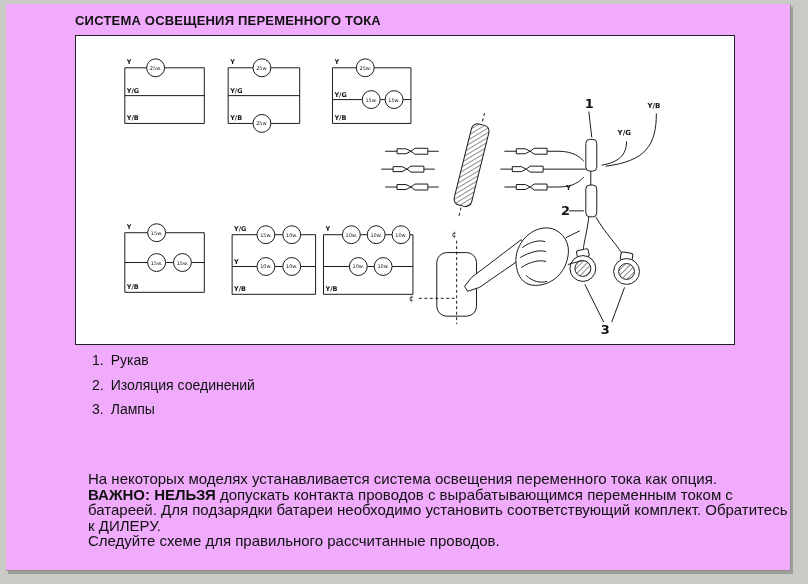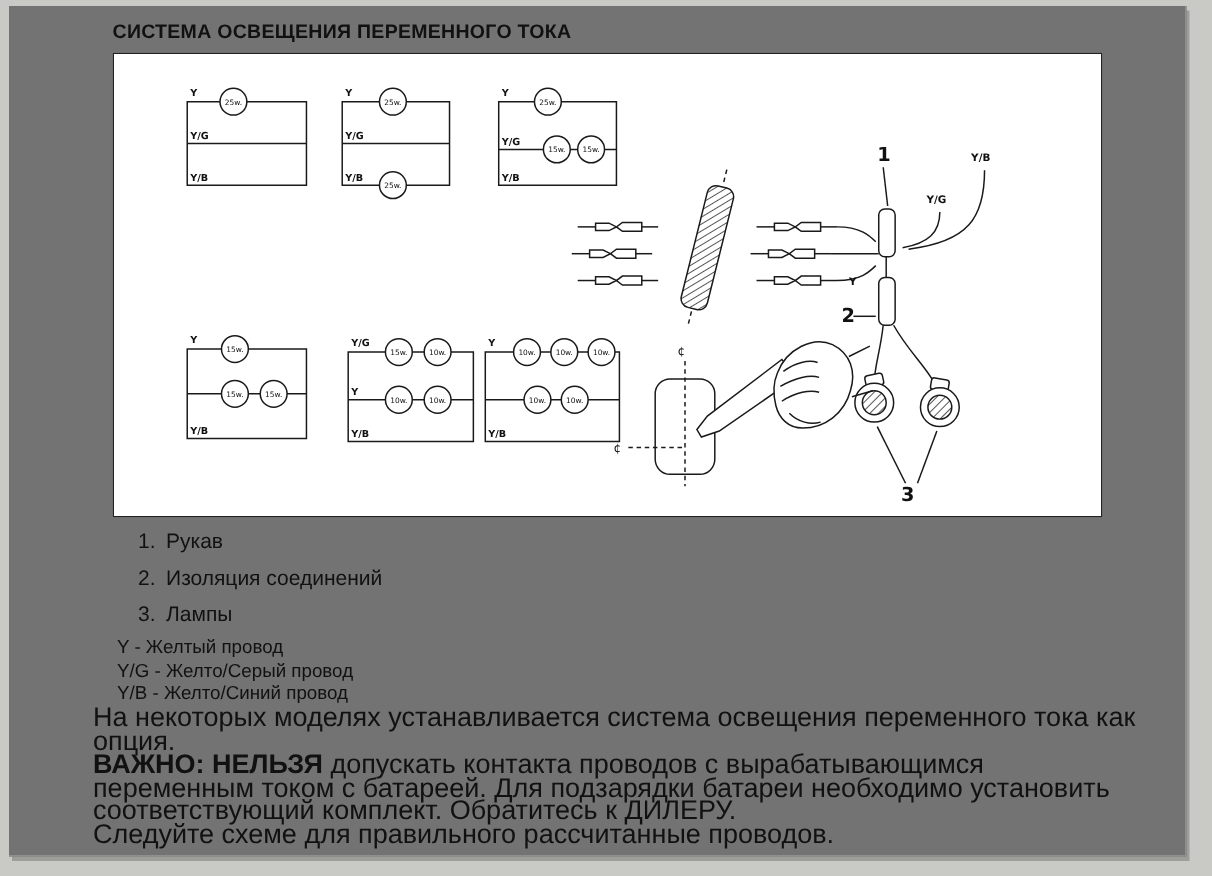--- a/index.html
+++ b/index.html
@@ -4,21 +4,21 @@
 <style>
   html,body{margin:0;padding:0;}
   body{
     width:808px;height:584px;position:relative;overflow:hidden;
     background:#c9c9c5;
     font-family:"Liberation Sans","DejaVu Sans",sans-serif;
     color:#111;
   }
   .page{
     position:absolute;left:6px;top:4px;width:784px;height:566px;
-    background:#737373;
+    background:#f0abfc;
     border-right:1px solid #8f8f8b;border-bottom:1px solid #8f8f8b;
     box-shadow:2px 3px 0 rgba(120,120,116,.55);
   }
   .title{
     position:absolute;left:69px;top:9px;
     font-size:13px;font-weight:700;letter-spacing:.2px;white-space:nowrap;
   }
   .frame{
     position:absolute;left:69px;top:31px;width:658px;height:308px;
     border:1px solid #222;background:#fff;
@@ -35,21 +35,21 @@
   .dsvg .bt{font-size:5px;text-anchor:middle;}
   .dsvg .wl{font-size:6.5px;font-weight:600;}
   .dsvg .hl{font-size:7px;font-weight:600;}
   .dsvg .co{font-size:13px;font-weight:700;}
   .dsvg .cl{font-size:8px;}
 
   .callout-list{position:absolute;left:86px;top:348px;font-size:14px;line-height:16px;}
   .callout-list .li{margin-bottom:8.5px;white-space:nowrap;}
   .callout-list .num{margin-right:7px;}
   .wire-legend{position:absolute;left:72px;top:420px;font-size:12.5px;line-height:15.5px;}
-  .bodytext{position:absolute;left:56px;top:467px;width:700px;font-size:18px;line-height:15.5px;}
+  .bodytext{position:absolute;left:82px;top:467px;width:700px;font-size:15px;line-height:15.5px;}
   .bodytext b{font-weight:700;}
 </style>
 </head>
 <body>
 
 <div class="page">
 
   <div class="title">СИСТЕМА ОСВЕЩЕНИЯ ПЕРЕМЕННОГО ТОКА</div>
 
   <div class="frame">
@@ -212,25 +212,20 @@
       </g>
     </svg>
   </div>
 
   <div class="callout-list">
     <div class="li"><span class="num">1.</span><span>Рукав</span></div>
     <div class="li"><span class="num">2.</span><span>Изоляция соединений</span></div>
     <div class="li"><span class="num">3.</span><span>Лампы</span></div>
   </div>
 
-  <div class="wire-legend">
-    <div>Y - Желтый провод</div>
-    <div>Y/G - Желто/Серый провод</div>
-    <div>Y/B - Желто/Синий провод</div>
-  </div>
 
   <div class="bodytext">
     <div><span>На некоторых моделях устанавливается система освещения переменного тока как опция.</span></div>
     <div><b>ВАЖНО:</b> <b>НЕЛЬЗЯ</b> <span>допускать контакта проводов с вырабатывающимся переменным током с батареей. Для подзарядки батареи необходимо установить соответствующий комплект. Обратитесь к ДИЛЕРУ.</span></div>
     <div><span>Следуйте схеме для правильного рассчитанные проводов.</span></div>
   </div>
 
 </div>
 
 </body></html>

